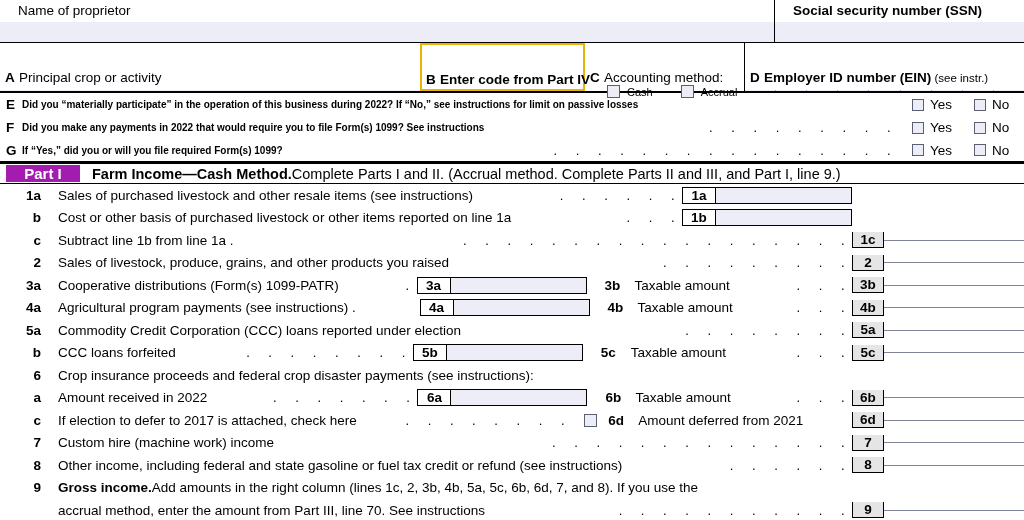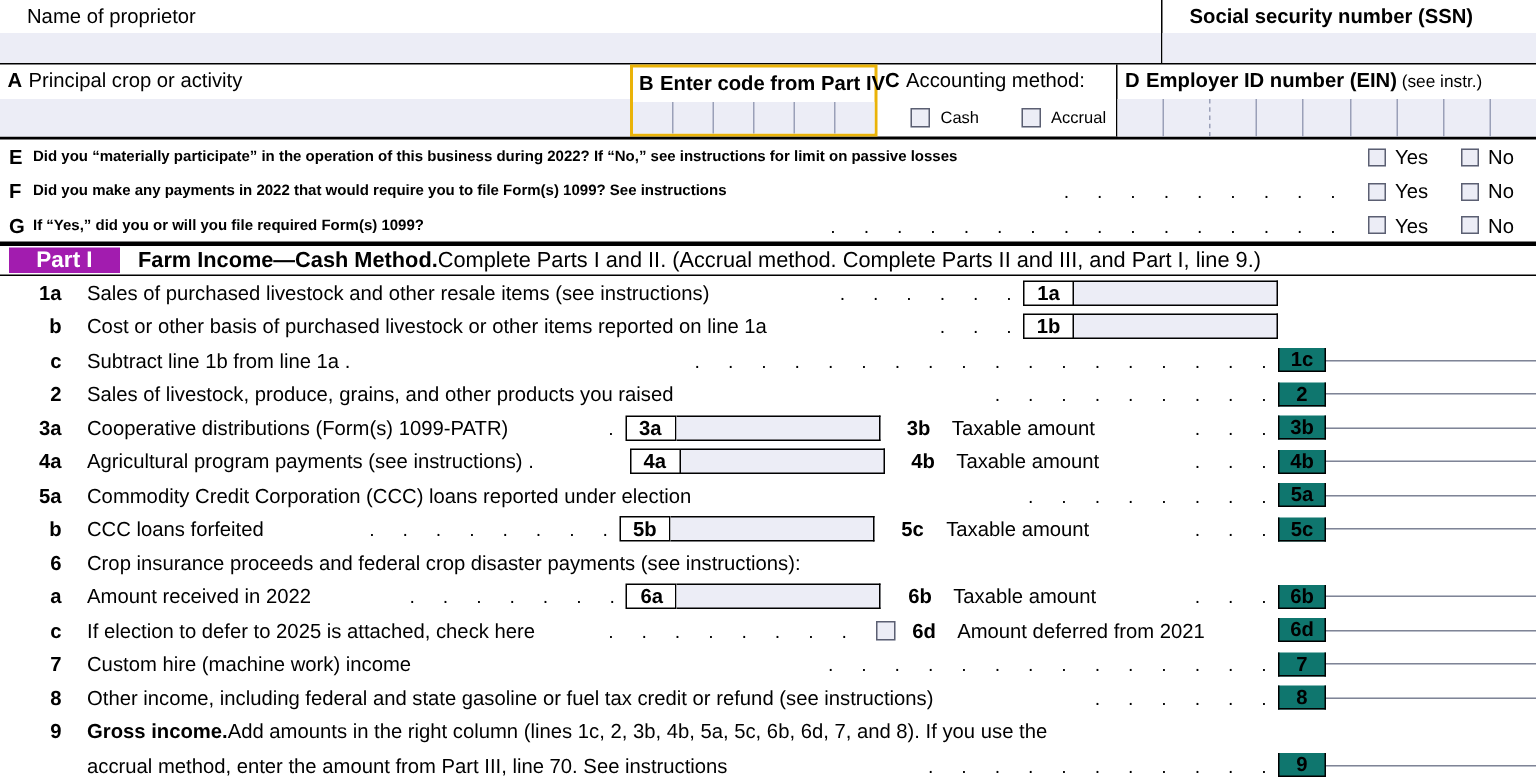--- a/index.html
+++ b/index.html
@@ -17,21 +17,21 @@
   
   .hdr-top{height:42px;border-bottom:1px solid #000;display:flex;}
   .hdr-name{width:775px;box-sizing:border-box;border-right:1px solid #000;display:flex;flex-direction:column;}
   .hdr-ssn{flex:1;box-sizing:border-box;display:flex;flex-direction:column;}
   .cap{font-size:13.5px;padding:3px 0 0 18px;height:19px;line-height:16px;}
   .cap.b{font-weight:bold;font-size:13.5px;}
   .capfill{flex:1;background:#ecedf6;}
 
   .hdr-abcd{height:50px;display:flex;border-bottom:2px solid #000;box-sizing:border-box;}
   .cellA{width:420px;box-sizing:border-box;display:flex;flex-direction:column;}
-  .lbl{font-size:13.5px;line-height:15px;padding:3px 0 0 5px;height:20px;white-space:nowrap;}
+  .lbl{font-size:13.5px;line-height:15px;padding:3px 0 0 5px;height:20px;white-space:nowrap;margin-top:24px;}
   .lbl .k{font-weight:bold;display:inline-block;min-width:14px;}
   .lbl .t{font-weight:normal;}
   .lbl .tb{font-weight:bold;}
   .lbl .sm{font-size:11.5px;font-weight:normal;}
 
   .cellB{width:165px;box-sizing:border-box;border:2px solid #eab308;display:flex;flex-direction:column;}
   .cellB .lbl{padding-left:4px;}
   .segs{flex:1;display:flex;background:#ecedf6;}
   .segs i{flex:1;border-right:1px solid #9aa0b8;}
   .segs i:last-child{border-right:none;}
@@ -72,21 +72,21 @@
   .txt{font-size:13.5px;display:flex;align-items:center;white-space:nowrap;padding-left:8px;}
 
   
   .midbox{width:170px;box-sizing:border-box;display:flex;}
   .midbox .mnum{width:34px;box-sizing:border-box;border:1px solid #000;border-right:1px solid #000;
                 font-weight:bold;font-size:13.5px;display:flex;align-items:center;justify-content:center;background:#fff;}
   .midbox .mfill{flex:1;background:#ecedf6;border:1px solid #000;border-left:none;box-sizing:border-box;}
 
   
   .rnum{width:32px;box-sizing:border-box;border-left:1px solid #000;border-right:1px solid #000;border-bottom:1px solid #000;
-        font-weight:bold;font-size:13.5px;display:flex;align-items:center;justify-content:center;background:#0f766e;}
+        font-weight:bold;font-size:13.5px;display:flex;align-items:center;justify-content:center;background:#e5e5e5;}
   .ramt{width:140px;box-sizing:border-box;background:#ecedf6;border-bottom:1px solid #7f8496;}
   .rgray{width:32px;box-sizing:border-box;border-left:1px solid #000;border-right:1px solid #000;background:#bfbfbf;}
   .rblank{width:140px;box-sizing:border-box;background:#fff;}
   .rpad{width:32px;box-sizing:border-box;border-left:1px solid #000;border-right:1px solid #000;background:#fff;}
 
   .tailspace{flex:1;}
   .sep{width:18px;}
   .tb-lbl{font-size:13.5px;display:flex;align-items:center;white-space:nowrap;}
   .tb-k{font-weight:bold;font-size:13.5px;width:30px;display:flex;align-items:center;}
 </style>
@@ -331,21 +331,21 @@
     <span class="sep"></span>
     <span class="tb-k">6b</span>
     <span class="tb-lbl">Taxable amount</span>
     <span class="dots">. . .</span>
     <span class="rnum">6b</span>
     <span class="ramt"></span>
   </div>
 
   <div class="ln">
     <span class="num">c</span>
-    <span class="txt">If election to defer to 2025 is attached, check here</span>
+    <span class="txt">If election to defer to 2017 is attached, check here</span>
     <span class="dots">. . . . . . . .</span>
     <span style="display:flex;align-items:center;width:36px;justify-content:center;">
       <span class="cb"></span>
     </span>
     <span class="tb-k">6d</span>
     <span class="tb-lbl">Amount deferred from 2021</span>
     <span class="dots"></span>
     <span class="rnum">6d</span>
     <span class="ramt"></span>
   </div>

